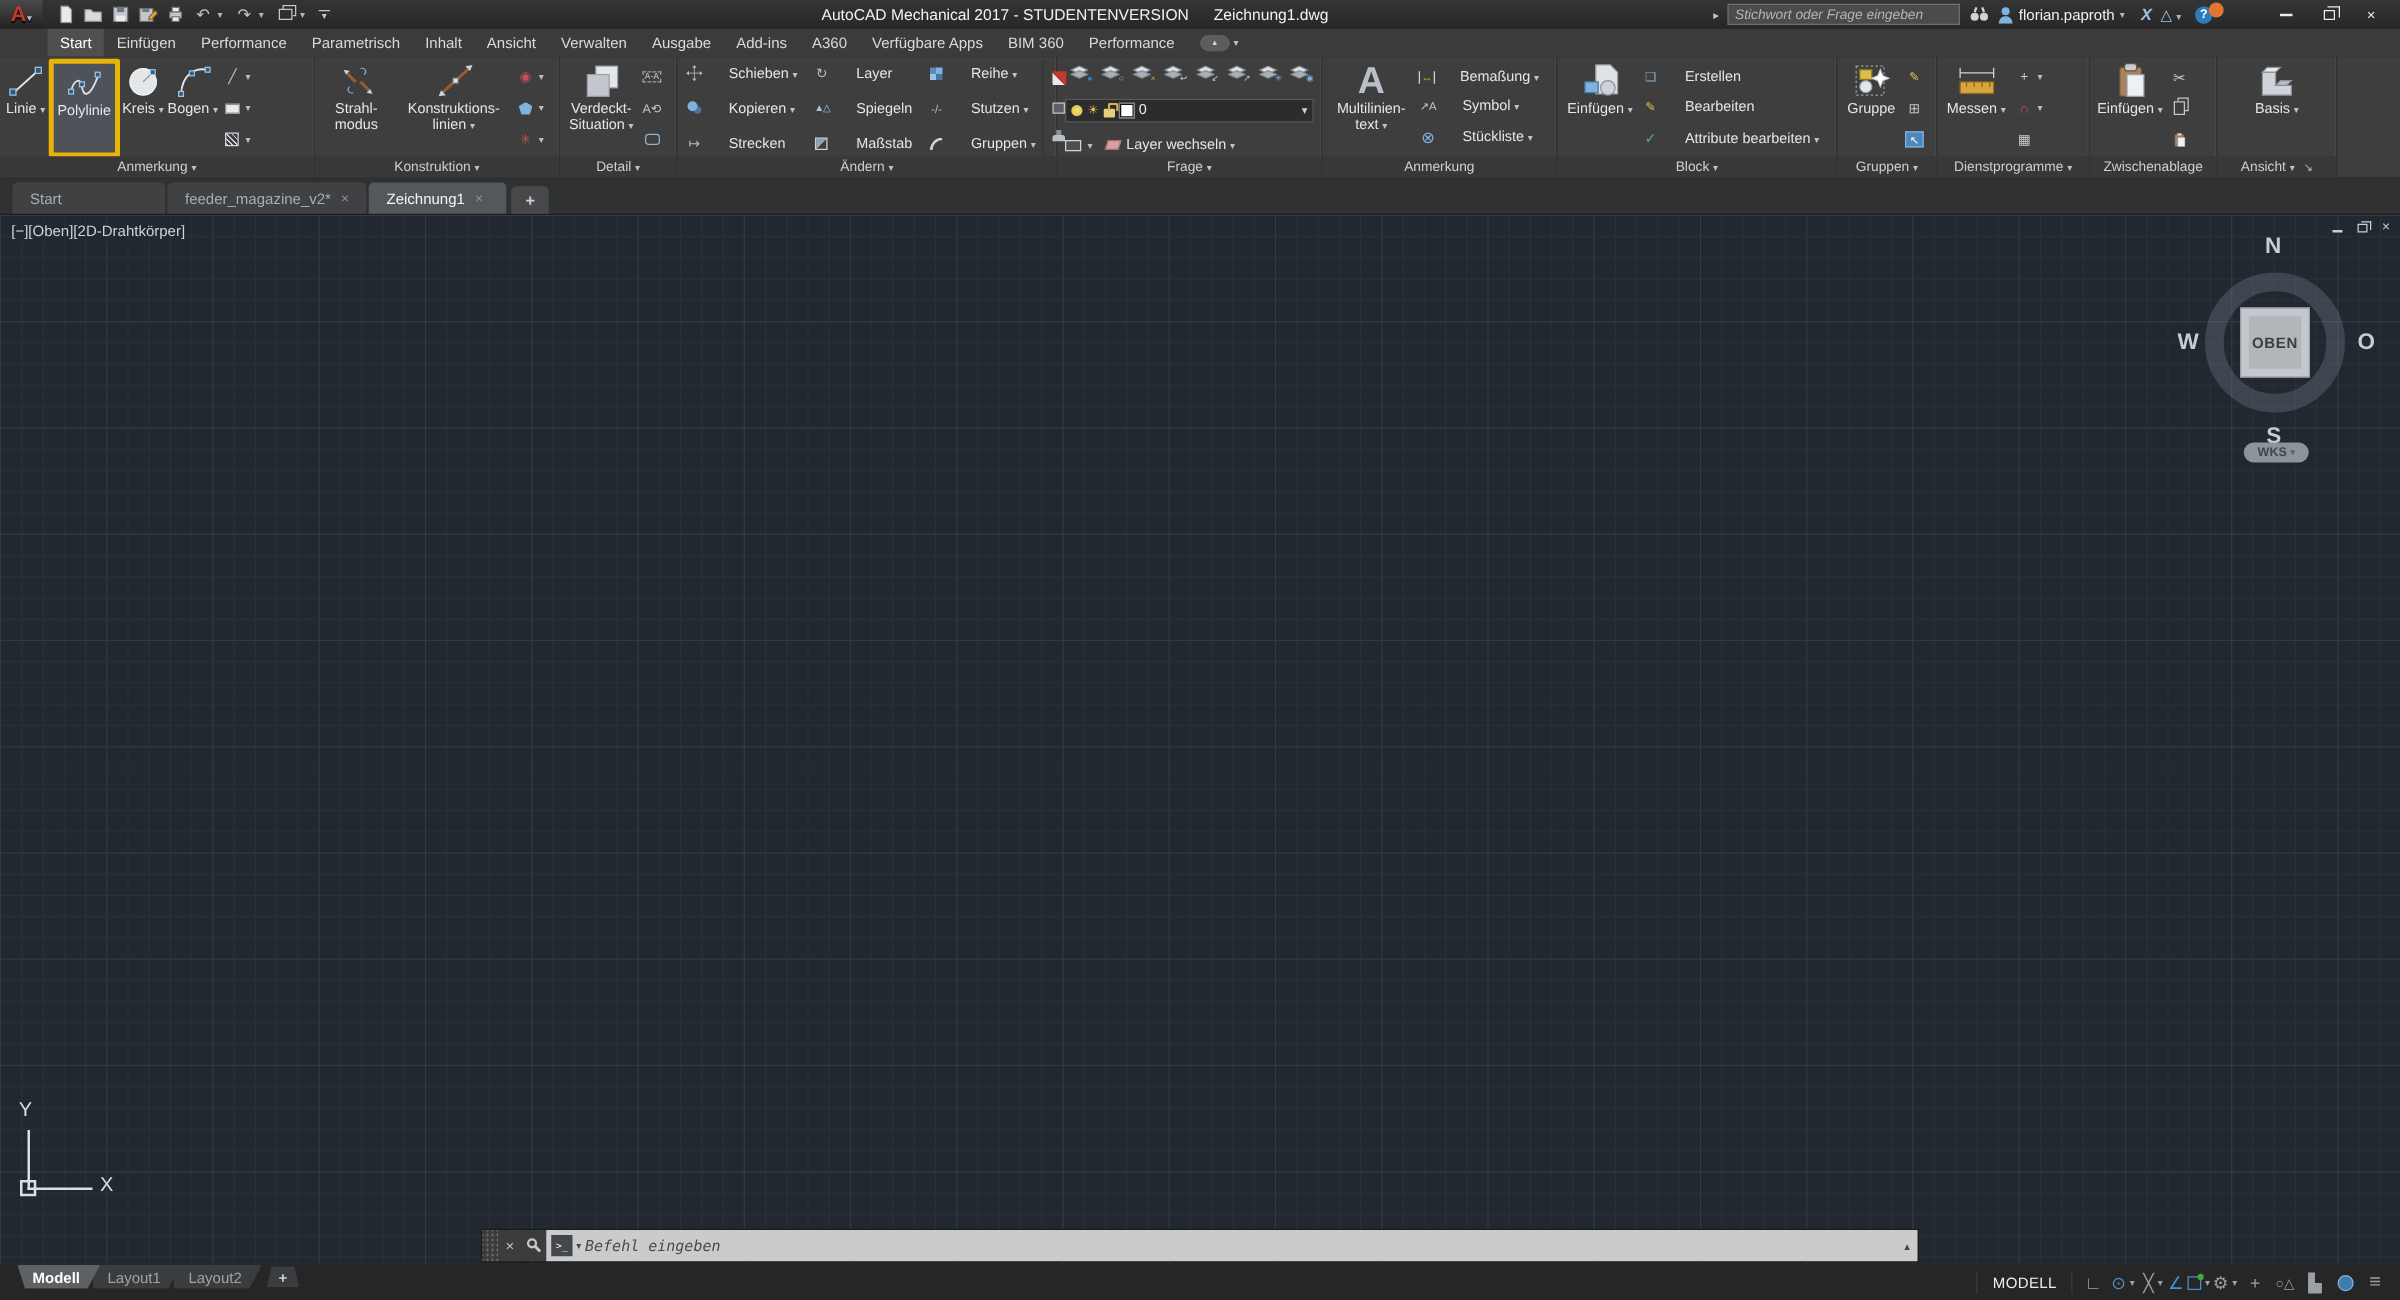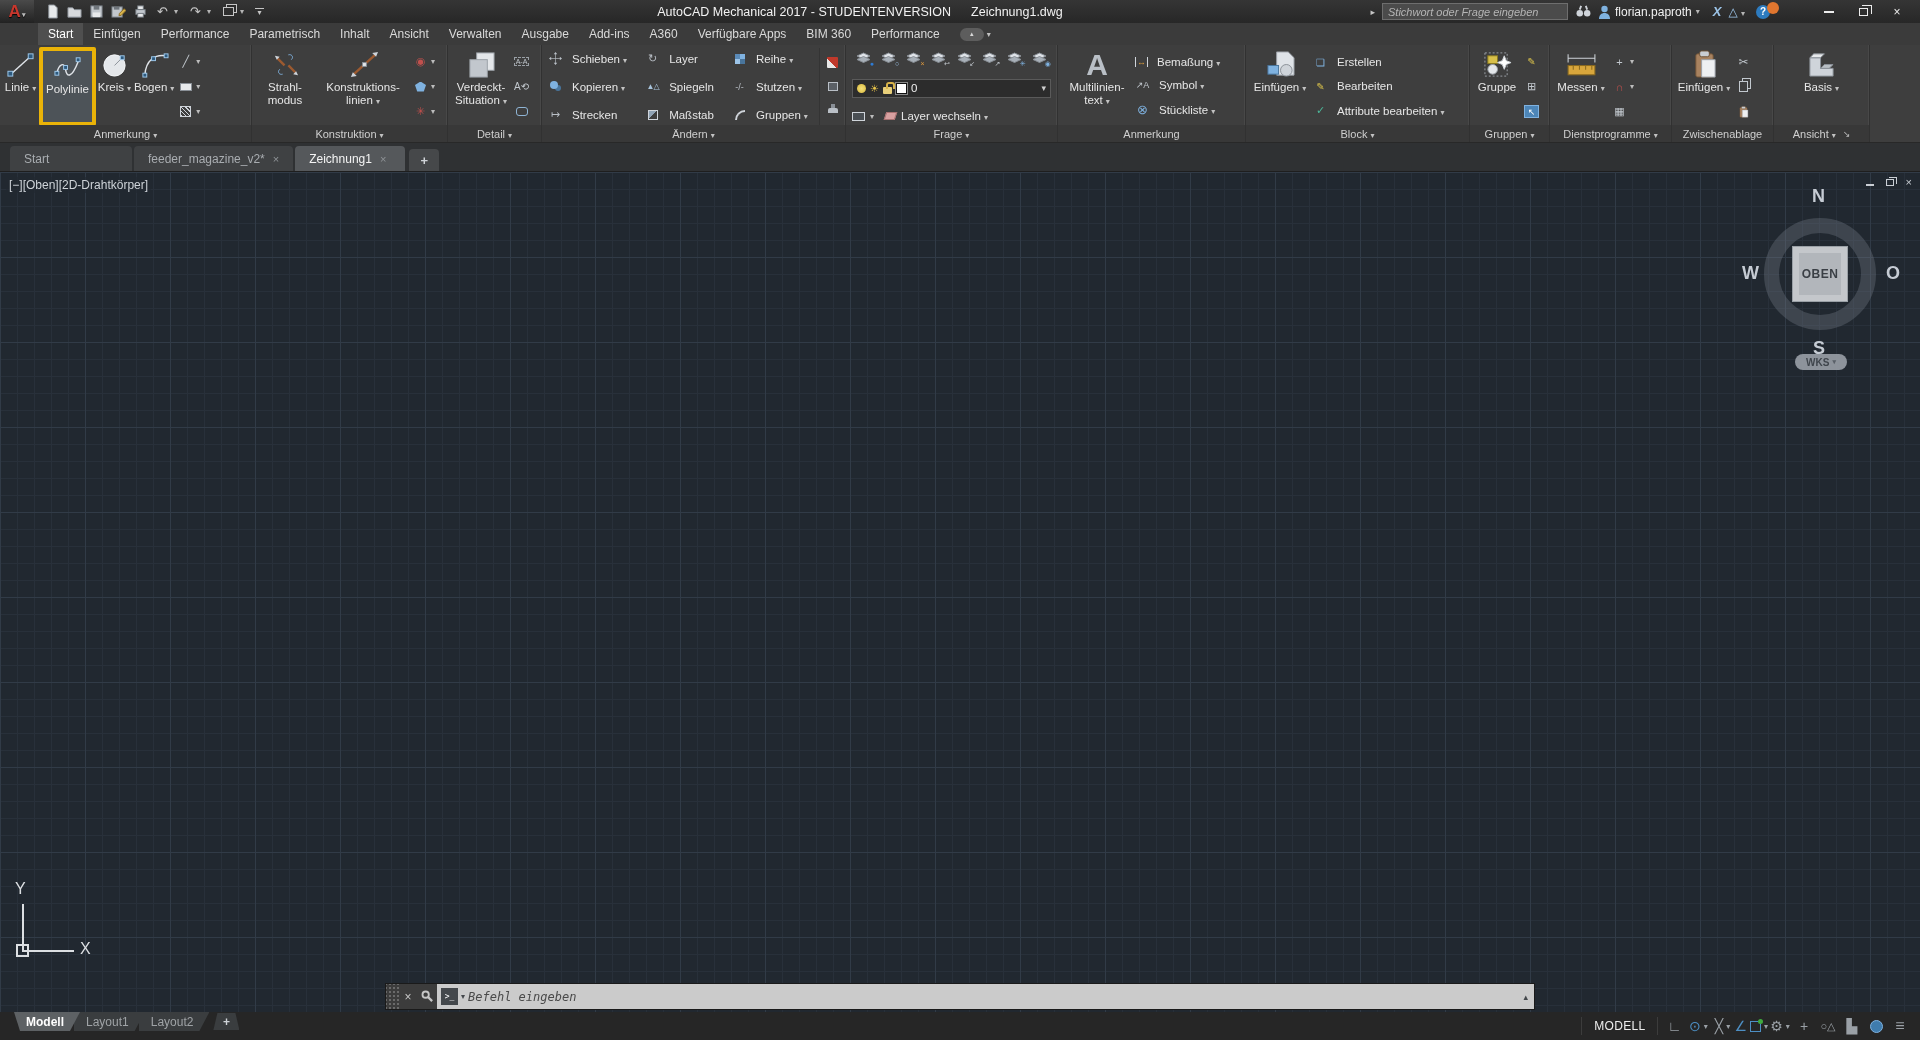--- a/index.html
+++ b/index.html
@@ -51,21 +51,21 @@
   .bigbtn{display:flex;flex-direction:column;align-items:center;padding-top:2px;font-size:11.5px;color:#e6e6e6;text-align:center;line-height:1.12}
   .bigbtn svg{width:33px;height:29px;margin-bottom:2px}
   .blabel{white-space:pre-line}
   .bigbtn.hl{background:#4d5358;border:4px solid #eab308;border-radius:2px;margin:-1px;padding:1px 3px 0 3px}
   .minicol{display:flex;flex-direction:column;justify-content:space-around;padding:1px 0}
   .mrow{display:flex;align-items:center;gap:2px;min-height:17px}
   .mic{min-width:17px;height:15px;display:flex;align-items:center;justify-content:center;font-size:11px;color:#c2c8ce}
   .mcaret{font-size:8px;color:#bdbdbd}
   
   .modgrid{display:grid;grid-template-columns:auto auto auto;column-gap:12px;align-content:space-between;padding:4px 2px;font-size:11.5px;color:#e6e6e6}
-  .cell{display:flex;align-items:center;gap:9px;white-space:nowrap}
+  .cell{display:flex;align-items:center;gap:20px;white-space:nowrap}
   .ci{width:15px;display:flex;align-items:center;justify-content:center;font-size:11px;color:#a8c4dc}
   .ic-array{width:10px;height:10px;background:conic-gradient(#7fb2e0 25%,#49759c 0 50%,#9cc4e8 0 75%,#5a8ab8 0)}
   .ic-copy{width:8px;height:8px;border-radius:50%;background:#7fb2e0;box-shadow:4px 3px 0 -1px #49759c;margin:-3px 3px 0 0}
   .ic-scale{width:10px;height:10px;border:1px solid #cfd4da;background:linear-gradient(135deg,#8fa2b4 50%,transparent 50%)}
   .ic-fillet{width:10px;height:10px;border-left:2px solid #cfd4da;border-top:2px solid #cfd4da;border-top-left-radius:10px}
   .tailcol{display:flex;flex-direction:column;justify-content:space-around;padding:2px 0 2px 4px;border-left:1px solid #343434}
   .ic-brush{width:11px;height:11px;background:linear-gradient(45deg,#e8e8e8 45%,#c0392b 45%);border-radius:1px}
   .ic-box{width:10px;height:9px;border:1px solid #b9bfc6;background:#5b6066}
   .ic-stamp{width:10px;height:5px;background:#b9bfc6;border-radius:2px 2px 0 0;position:relative}
   .ic-stamp::after{content:"";position:absolute;left:3px;top:-4px;width:4px;height:4px;background:#8a9097}

